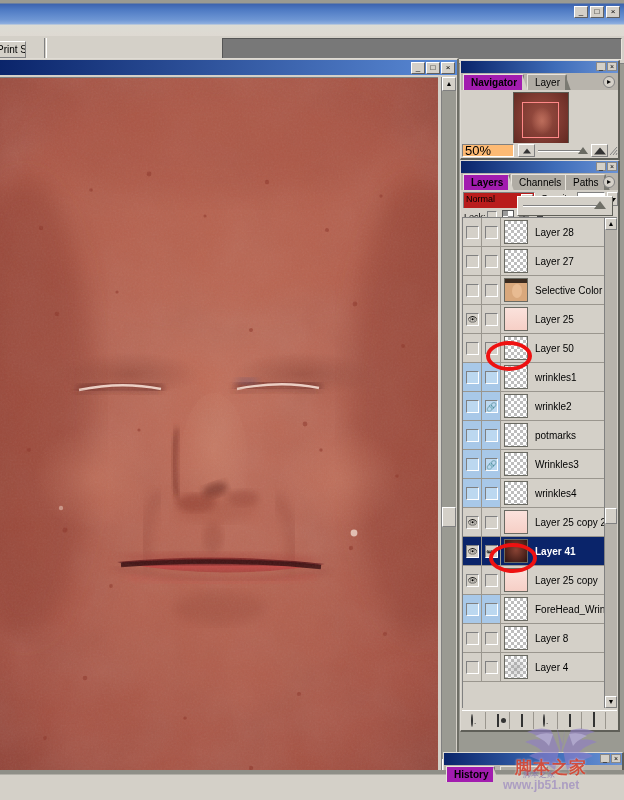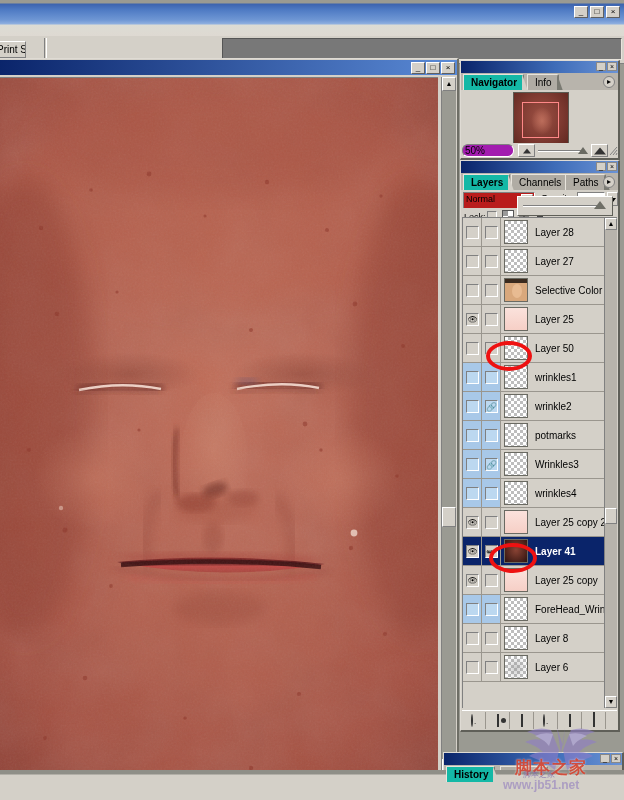--- a/index.html
+++ b/index.html
@@ -140,21 +140,21 @@
     font-size: 10px; line-height: 15px; padding: 0 6px 0 7px;
     color: #000;
     transform: skewX(0deg);
   }
   .pal-tab::after {
     content: ""; position: absolute; right: -5px; top: -1px;
     width: 0; height: 0;
     border-top: 17px solid transparent;
     border-left: 6px solid #7a7a72;
   }
-  .pal-tab.active { background: #14b8a6; font-weight: bold; z-index: 3; }
+  .pal-tab.active { background: #a21caf; font-weight: bold; z-index: 3; }
   .pal-tab.active::after { border-left-color: #d4d0c8; }
   .pal-menu-btn {
     position: absolute; right: 3px; top: 3px; width: 12px; height: 12px;
     border-radius: 50%;
     background: #d4d0c8;
     border: 1px solid #808080;
     font-size: 8px; line-height: 10px; text-align: center;
   }
 
   
@@ -174,24 +174,24 @@
     position:absolute; left:17px; top:14px; width:22px; height:28px;
     background: radial-gradient(ellipse at 50% 50%, rgba(200,120,100,.75), rgba(120,55,45,0) 70%);
     border-radius: 50%;
   }
   .nav-bottom {
     position: absolute; left: 0; bottom: 0; width: 100%; height: 15px;
     background: #d4d0c8; display: flex; align-items: center;
   }
   .nav-zoom {
     width: 52px; height: 13px; margin-left: 1px;
-    background: #a21caf;
+    background: #fdba74;
     border-top: 1px solid #808080; border-left: 1px solid #808080;
     border-right: 1px solid #ffffff; border-bottom: 1px solid #ffffff;
-    font-size: 10px; line-height: 12px; padding-left: 2px; border-radius: 6px;
+    font-size: 13px; line-height: 12px; padding-left: 2px;
   }
   .nav-ctl {
     width: 17px; height: 13px; margin-left: 4px;
     background: #d4d0c8;
     border-top: 1px solid #ffffff; border-left: 1px solid #ffffff;
     border-right: 1px solid #808080; border-bottom: 1px solid #808080;
     position: relative;
   }
   .tri-sm { position:absolute; left:50%; top:50%; transform:translate(-50%,-50%);
     width:0;height:0;border-left:4px solid transparent;border-right:4px solid transparent;
@@ -585,21 +585,21 @@
       <div class="btns">
         <div class="pal-tbtn">_</div>
         <div class="pal-tbtn">×</div>
       </div>
     </div>
     <div class="pal-tabs">
       <div class="pal-tab active" style="left:2px;">
         <span>Navigator</span>
       </div>
       <div class="pal-tab" style="left:66px;">
-        <span>Info</span>
+        <span>Layer</span>
       </div>
       <div class="pal-menu-btn">▸</div>
     </div>
     <div class="nav-body">
       <div class="nav-thumb">
         <div class="nav-face"></div>
         <div class="nav-view"></div>
       </div>
     </div>
     <div class="nav-bottom">
@@ -916,21 +916,21 @@
             <div class="cell-link">
               <div class="linkbox">
                 <span style="position:absolute;left:1px;top:0;"></span>
               </div>
             </div>
             <div class="thumb-cell">
               <div class="lthumb">
                 <div style="position:absolute;inset:0;background:radial-gradient(ellipse at 50% 55%, rgba(150,150,150,.5), rgba(255,255,255,0) 70%)"></div>
               </div>
             </div>
-            <div class="lname">Layer 6</div>
+            <div class="lname">Layer 4</div>
           </div>
         </div>
       <div class="lay-scroll">
         <div class="sarrow">▲</div>
         <div class="sthumb"></div>
         <div class="sarrow" style="position:absolute;bottom:0;left:0;">▼</div>
       </div>
     </div>
 
     <div class="lay-toolbar" id="layers-toolbar">

